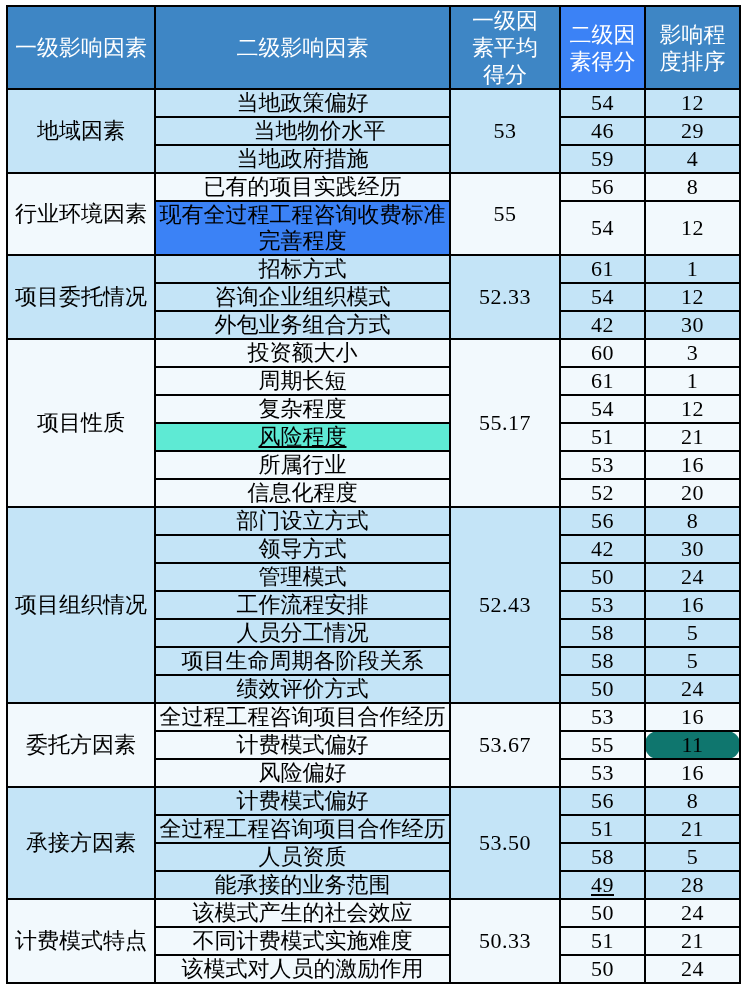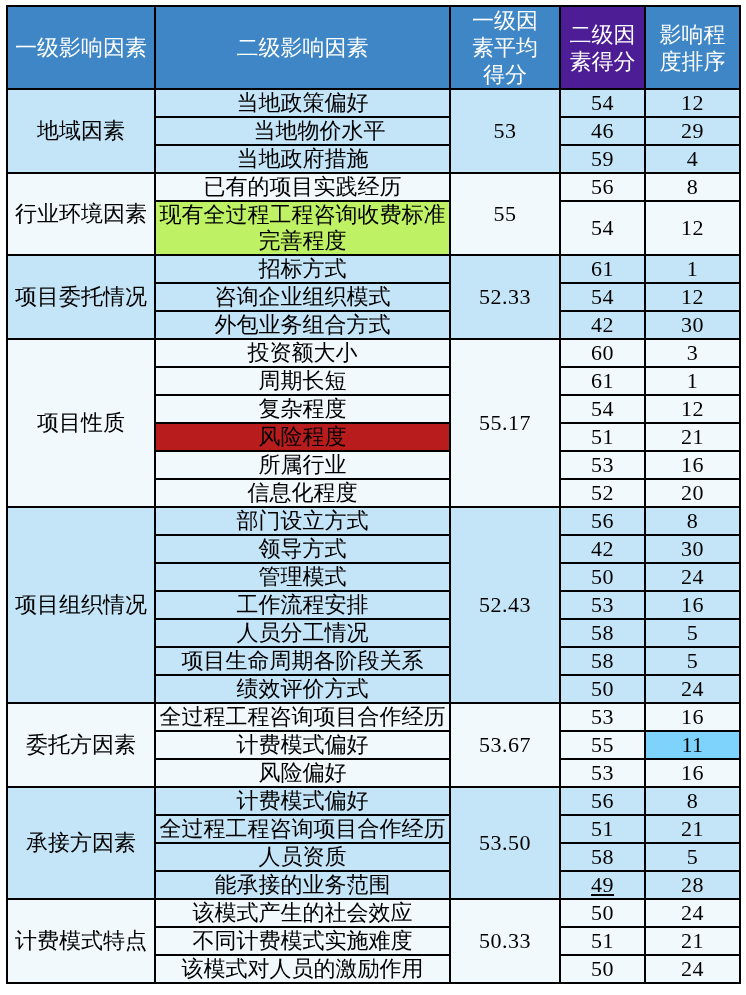--- a/index.html
+++ b/index.html
@@ -66,21 +66,21 @@
         <col class="c4">
         <col class="c5">
     </colgroup>
     <thead>
       <tr>
         <th style="background: rgb(62, 134, 197); color: rgb(255, 255, 255);">一级影响因素</th>
         <th style="background: rgb(62, 134, 197); color: rgb(255, 255, 255);">二级影响因素</th>
         <th style="background: rgb(62, 134, 197); color: rgb(255, 255, 255);">一级因
 素平均
 得分</th>
-        <th style="background: #4c1d95; color: rgb(255, 255, 255);">二级因
+        <th style="background: #3b82f6; color: rgb(255, 255, 255);">二级因
 素得分</th>
         <th style="background: rgb(62, 134, 197); color: rgb(255, 255, 255);">影响程
 度排序</th>
       </tr>
     </thead>
     <tbody>
         <tr>
           <td class="bg-blue" rowspan="3" style="background: rgb(196, 228, 247);">地域因素</td>
           <td class="bg-blue" style="background: rgb(196, 228, 247);">当地政策偏好</td>
           <td class="num bg-blue" rowspan="3" style="background: rgb(196, 228, 247);">53</td>
@@ -98,21 +98,21 @@
           <td class="num bg-blue" style="background: rgb(196, 228, 247);">4</td>
         </tr>
         <tr>
           <td class="bg-pale" rowspan="2" style="background: rgb(242, 249, 253);">行业环境因素</td>
           <td class="bg-pale" style="background: rgb(242, 249, 253);">已有的项目实践经历</td>
           <td class="num bg-pale" rowspan="2" style="background: rgb(242, 249, 253);">55</td>
           <td class="num bg-pale" style="background: rgb(242, 249, 253);">56</td>
           <td class="num bg-pale" style="background: rgb(242, 249, 253);">8</td>
         </tr>
         <tr>
-          <td class="bg-pale" style="background: #bef264;">现有全过程工程咨询收费标准完善程度</td>
+          <td class="bg-pale" style="background: #3b82f6;">现有全过程工程咨询收费标准完善程度</td>
           <td class="num bg-pale" style="background: rgb(242, 249, 253);">54</td>
           <td class="num bg-pale" style="background: rgb(242, 249, 253);">12</td>
         </tr>
         <tr>
           <td class="bg-blue" rowspan="3" style="background: rgb(196, 228, 247);">项目委托情况</td>
           <td class="bg-blue" style="background: rgb(196, 228, 247);">招标方式</td>
           <td class="num bg-blue" rowspan="3" style="background: rgb(196, 228, 247);">52.33</td>
           <td class="num bg-blue" style="background: rgb(196, 228, 247);">61</td>
           <td class="num bg-blue" style="background: rgb(196, 228, 247);">1</td>
         </tr>
@@ -137,21 +137,21 @@
           <td class="bg-pale" style="background: rgb(242, 249, 253);">周期长短</td>
           <td class="num bg-pale" style="background: rgb(242, 249, 253);">61</td>
           <td class="num bg-pale" style="background: rgb(242, 249, 253);">1</td>
         </tr>
         <tr>
           <td class="bg-pale" style="background: rgb(242, 249, 253);">复杂程度</td>
           <td class="num bg-pale" style="background: rgb(242, 249, 253);">54</td>
           <td class="num bg-pale" style="background: rgb(242, 249, 253);">12</td>
         </tr>
         <tr>
-          <td class="bg-pale" style="background: #b91c1c;">风险程度</td>
+          <td class="bg-pale" style="background: #5eead4; text-decoration: underline;">风险程度</td>
           <td class="num bg-pale" style="background: rgb(242, 249, 253);">51</td>
           <td class="num bg-pale" style="background: rgb(242, 249, 253);">21</td>
         </tr>
         <tr>
           <td class="bg-pale" style="background: rgb(242, 249, 253);">所属行业</td>
           <td class="num bg-pale" style="background: rgb(242, 249, 253);">53</td>
           <td class="num bg-pale" style="background: rgb(242, 249, 253);">16</td>
         </tr>
         <tr>
           <td class="bg-pale" style="background: rgb(242, 249, 253);">信息化程度</td>
@@ -198,21 +198,21 @@
         <tr>
           <td class="bg-pale" rowspan="3" style="background: rgb(242, 249, 253);">委托方因素</td>
           <td class="bg-pale" style="background: rgb(242, 249, 253);">全过程工程咨询项目合作经历</td>
           <td class="num bg-pale" rowspan="3" style="background: rgb(242, 249, 253);">53.67</td>
           <td class="num bg-pale" style="background: rgb(242, 249, 253);">53</td>
           <td class="num bg-pale" style="background: rgb(242, 249, 253);">16</td>
         </tr>
         <tr>
           <td class="bg-pale" style="background: rgb(242, 249, 253);">计费模式偏好</td>
           <td class="num bg-pale" style="background: rgb(242, 249, 253);">55</td>
-          <td class="num bg-pale" style="background: #7dd3fc;">11</td>
+          <td class="num bg-pale" style="background: #0f766e; border-radius: 13px;">11</td>
         </tr>
         <tr>
           <td class="bg-pale" style="background: rgb(242, 249, 253);">风险偏好</td>
           <td class="num bg-pale" style="background: rgb(242, 249, 253);">53</td>
           <td class="num bg-pale" style="background: rgb(242, 249, 253);">16</td>
         </tr>
         <tr>
           <td class="bg-blue" rowspan="4" style="background: rgb(196, 228, 247);">承接方因素</td>
           <td class="bg-blue" style="background: rgb(196, 228, 247);">计费模式偏好</td>
           <td class="num bg-blue" rowspan="4" style="background: rgb(196, 228, 247);">53.50</td>

